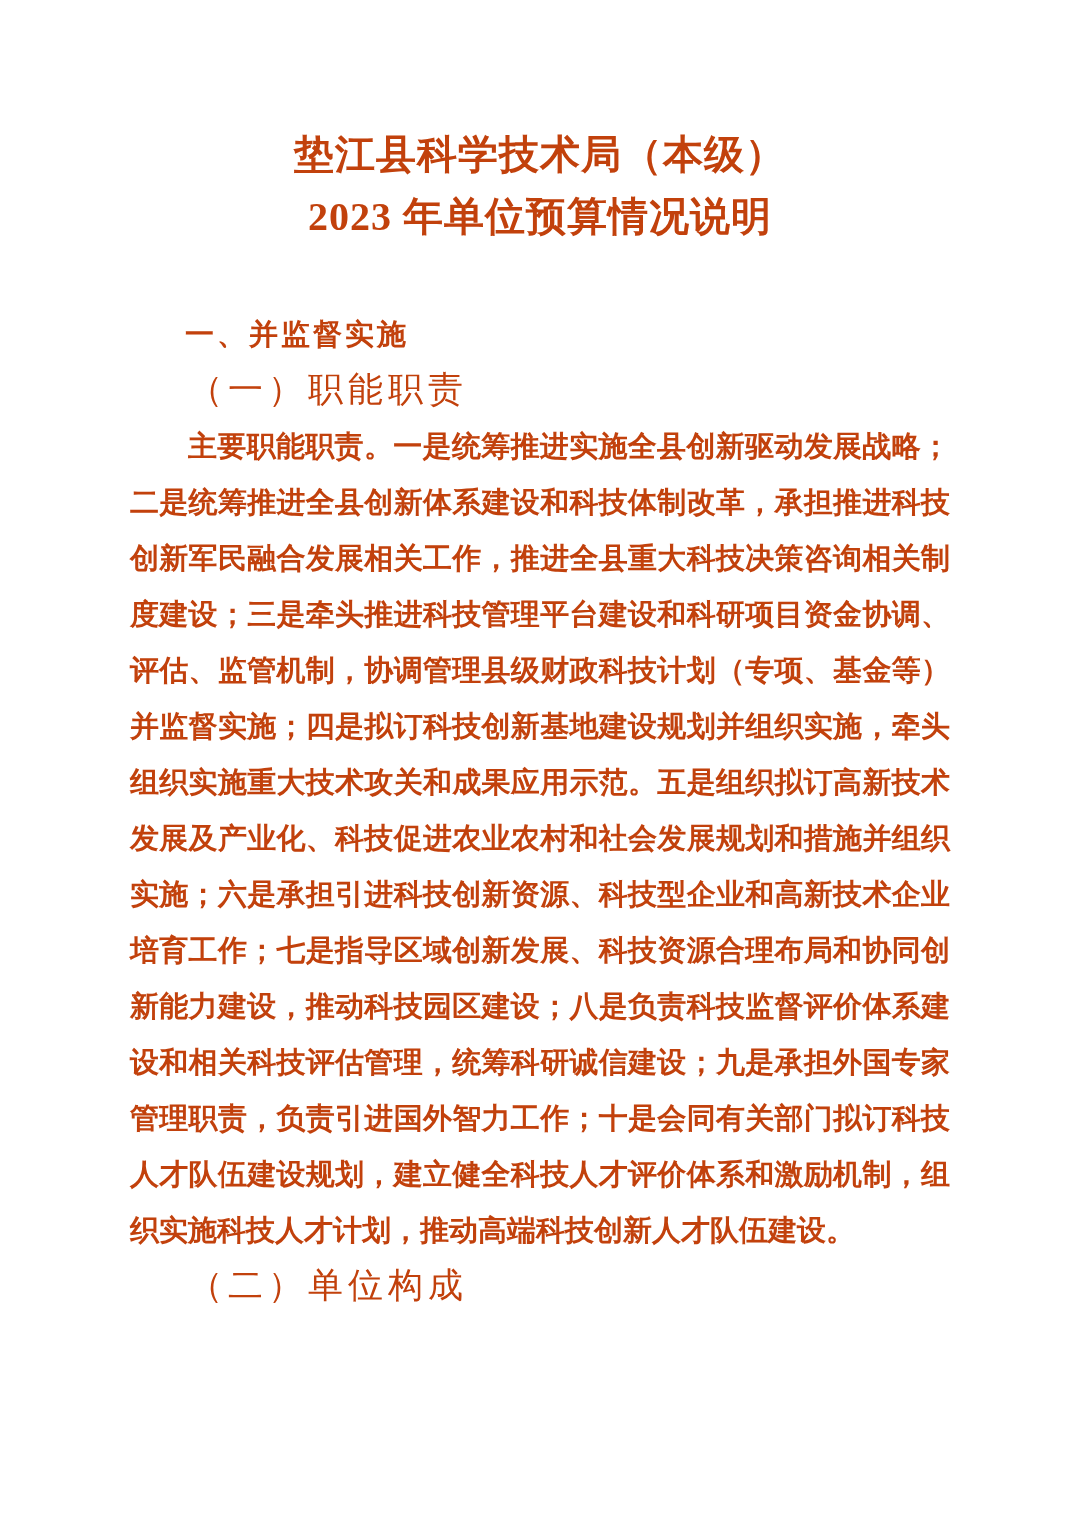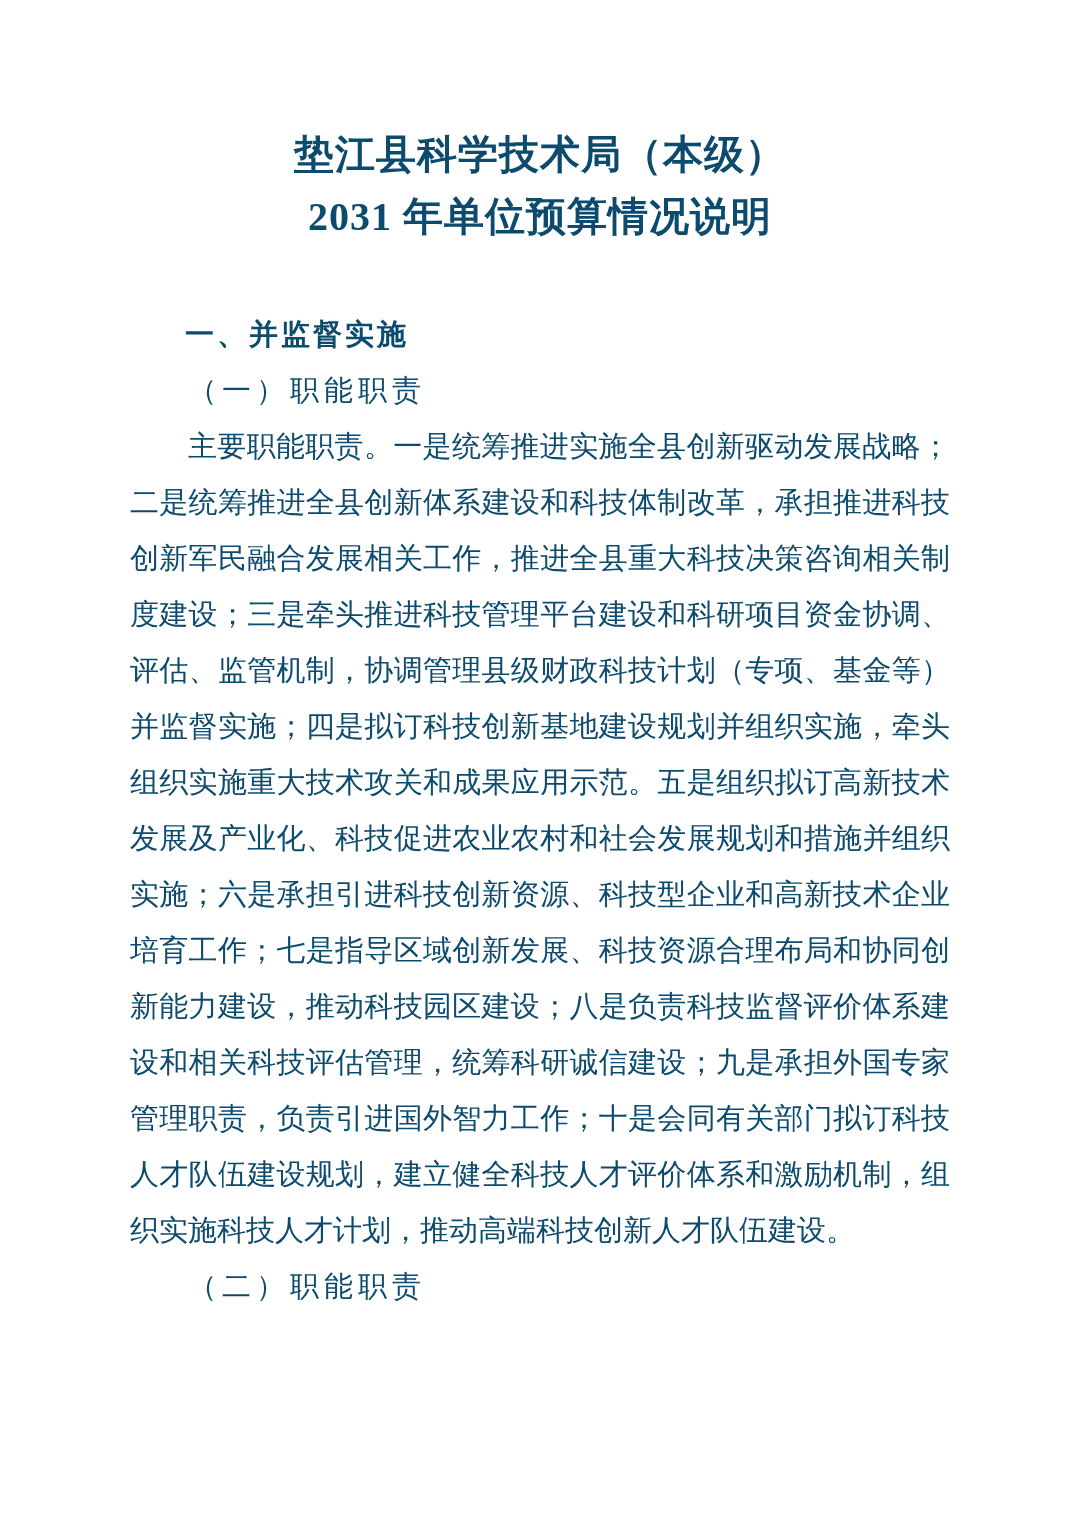--- a/index.html
+++ b/index.html
@@ -2,21 +2,21 @@
 <html><head>
 <meta charset="utf-8">
 <style>
   * { margin: 0; padding: 0; box-sizing: border-box; }
   html, body { background: #ffffff; }
   .page {
     position: relative;
     width: 1074px;
     height: 1520px;
     background: #ffffff;
-    color: #0c4a6e;
+    color: #c2410c;
     overflow: hidden;
     font-family: "Liberation Serif", "DejaVu Serif", serif;
   }
   .content {
     padding-top: 124px;
     margin-left: 130px;
     width: 820px;
   }
   .doc-title {
     text-align: center;
@@ -31,49 +31,49 @@
     font-family: "Liberation Sans", "DejaVu Sans", sans-serif;
     font-weight: bold;
     font-size: 29px;
     line-height: 56px;
     padding-left: 55px;
     letter-spacing: 3px;
   }
   .sub-heading {
     font-family: "Liberation Serif", "DejaVu Serif", serif;
     font-weight: normal;
-    font-size: 29px;
+    font-size: 35px;
     line-height: 56px;
     padding-left: 58px;
     letter-spacing: 5px;
   }
   .body-para {
     font-family: "Liberation Serif", "DejaVu Serif", serif;
-    font-weight: normal;
+    font-weight: bold;
     font-size: 29px;
     line-height: 56px;
     text-align: justify;
     text-justify: inter-ideograph;
     text-indent: 2em;
   }
 </style>
 </head>
 <body>
 
 <div class="page">
   <div class="content">
 
     <div class="doc-title">
       <div>垫江县科学技术局（本级）</div>
-      <div>2031 年单位预算情况说明</div>
+      <div>2023 年单位预算情况说明</div>
     </div>
 
     <div class="section-heading">一、并监督实施</div>
 
     <div class="sub-heading">（一）职能职责</div>
 
     <div class="body-para">主要职能职责。一是统筹推进实施全县创新驱动发展战略；二是统筹推进全县创新体系建设和科技体制改革，承担推进科技创新军民融合发展相关工作，推进全县重大科技决策咨询相关制度建设；三是牵头推进科技管理平台建设和科研项目资金协调、评估、监管机制，协调管理县级财政科技计划（专项、基金等）并监督实施；四是拟订科技创新基地建设规划并组织实施，牵头组织实施重大技术攻关和成果应用示范。五是组织拟订高新技术发展及产业化、科技促进农业农村和社会发展规划和措施并组织实施；六是承担引进科技创新资源、科技型企业和高新技术企业培育工作；七是指导区域创新发展、科技资源合理布局和协同创新能力建设，推动科技园区建设；八是负责科技监督评价体系建设和相关科技评估管理，统筹科研诚信建设；九是承担外国专家管理职责，负责引进国外智力工作；十是会同有关部门拟订科技人才队伍建设规划，建立健全科技人才评价体系和激励机制，组织实施科技人才计划，推动高端科技创新人才队伍建设。</div>
 
-    <div class="sub-heading">（二）职能职责</div>
+    <div class="sub-heading">（二）单位构成</div>
 
 
   </div>
 </div>
 
 </body></html>

